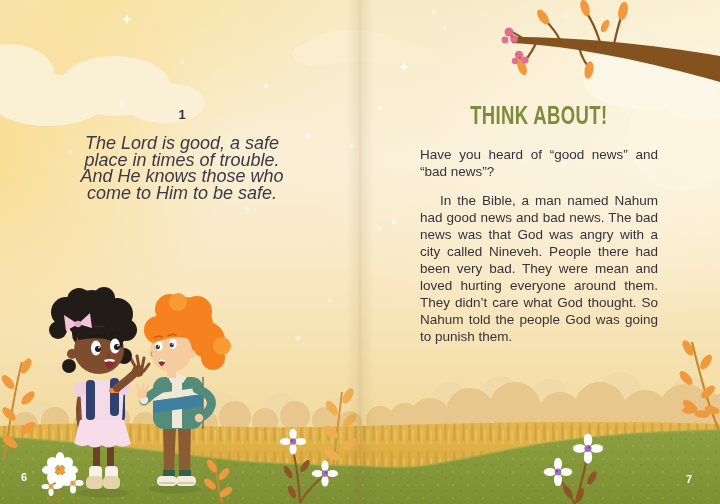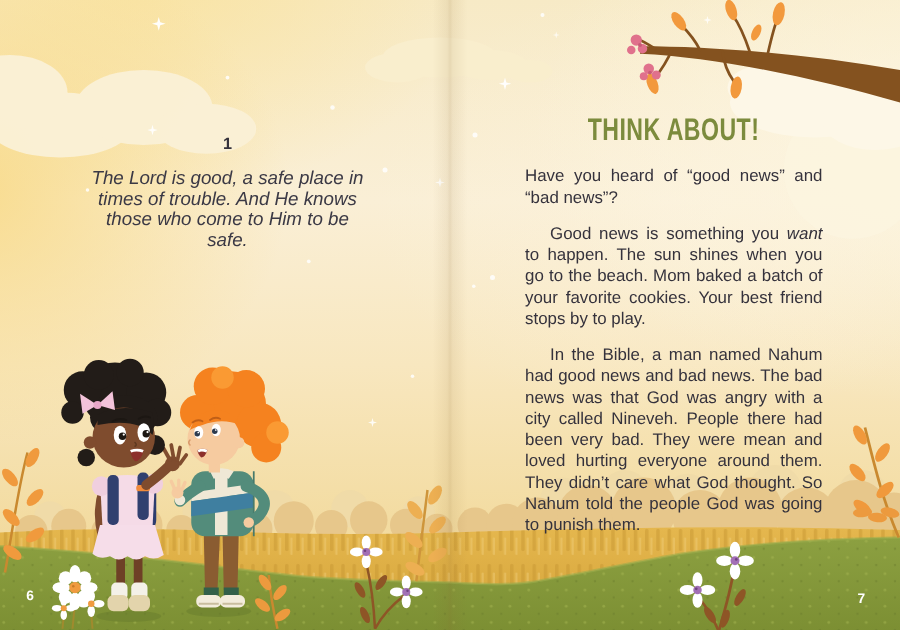--- a/index.html
+++ b/index.html
@@ -14,25 +14,25 @@
       linear-gradient(180deg,#F7EAC6 0%,#FAEFD6 32%,#F8E7BF 58%,#F3DCA2 82%,#EFD292 100%);
   }
   .scene{position:absolute;left:0;top:0;width:720px;height:504px;}
   .gutter{position:absolute;left:346px;top:0;width:28px;height:504px;pointer-events:none;
     background:linear-gradient(90deg,rgba(134,98,42,0) 0%,rgba(134,98,42,.09) 42%,rgba(134,98,42,.16) 50%,rgba(134,98,42,.09) 58%,rgba(134,98,42,0) 100%);}
   .left-col{position:absolute;left:62px;top:107px;width:240px;text-align:center;}
   .chapter-num{font-size:13px;font-weight:bold;color:#35323C;}
   .h-memorize{margin:3px 0 0;line-height:32px;}
   .h-memorize span{display:inline-block;font-size:30px;font-weight:bold;color:#E75128;
     letter-spacing:.5px;transform:scaleX(.70);transform-origin:center;white-space:nowrap;}
-  .verse{margin:13px auto 0;width:220px;font-style:italic;font-size:15px;line-height:16.5px;color:#3B3945;}
+  .verse{margin:13px auto 0;width:220px;font-style:italic;font-size:18px;line-height:16.5px;color:#3B3945;}
   .verse-ref{margin:8px 0 0;font-size:13px;font-weight:bold;color:#35323C;
     font-variant:small-caps;letter-spacing:1px;}
   .right-col{position:absolute;left:408px;top:82px;width:262px;}
-  .h-think{margin:4px;text-align:center;line-height:30px;}
+  .h-think{margin:16px;text-align:center;line-height:30px;}
   .h-think span{display:inline-block;font-size:25px;font-weight:bold;color:#7C8B3D;
     letter-spacing:.5px;transform:scaleX(.74);transform-origin:center;white-space:nowrap;}
   .body-text{margin-top:13px;font-size:13.5px;line-height:17px;color:#35323C;text-align:justify;}
   .body-text p{margin:12px;text-indent:20px;}
   .body-text p.first{text-indent:0;}
   .pageno{position:absolute;font-size:11px;font-weight:bold;color:#FFFFFF;}
   .pageno.left{left:21px;top:471px;}
   .pageno.right{left:686px;top:473px;}
 </style>
 </head>
@@ -473,20 +473,19 @@
 
   <div class="left-col">
     <div class="chapter-num">1</div>
     <p class="verse">The Lord is good, a safe place in times of trouble. And He knows those who come to Him to be safe.</p>
   </div>
 
   <div class="right-col">
     <h1 class="h-think"><span>THINK ABOUT!</span></h1>
     <div class="body-text">
       <p class="first"><span>Have you heard of “good news” and “bad news”?</span></p>
-      <p><span>Good news is something you </span><em>want</em><span> to happen. The sun shines when you go to the beach. Mom baked a batch of your favorite cookies. Your best friend stops by to play.</span></p>
       <p><span>In the Bible, a man named Nahum had good news and bad news. The bad news was that God was angry with a city called Nineveh. People there had been very bad. They were mean and loved hurting everyone around them. They didn’t care what God thought. So Nahum told the people God was going to punish them.</span></p>
     </div>
   </div>
 
   <div class="pageno left">6</div>
   <div class="pageno right">7</div>
 </div>
 
 </body></html>

